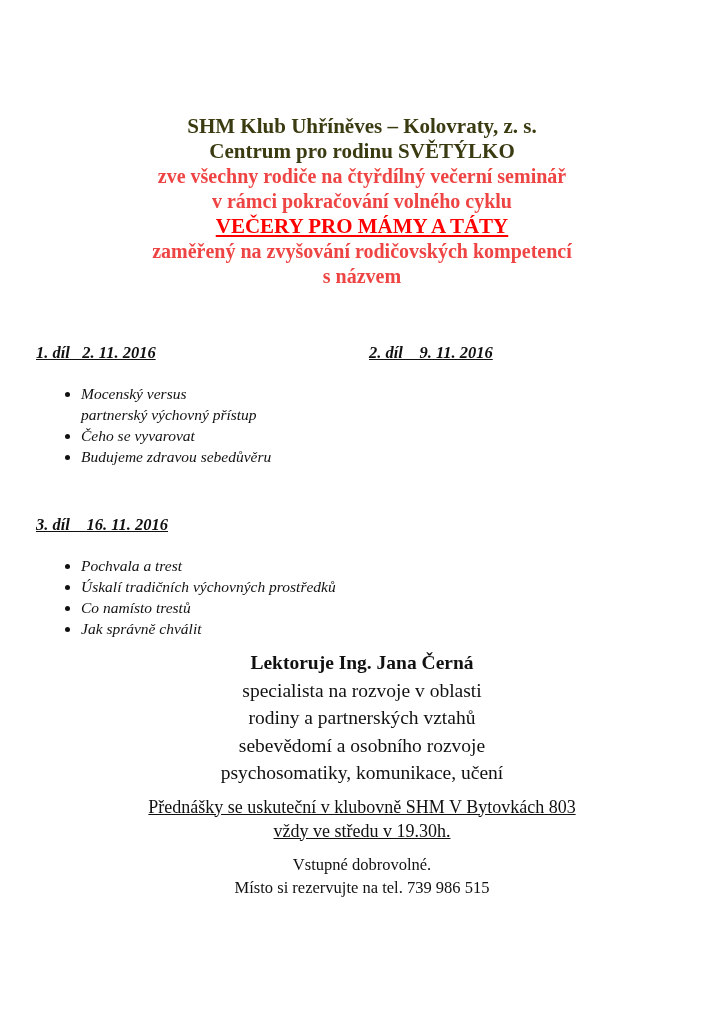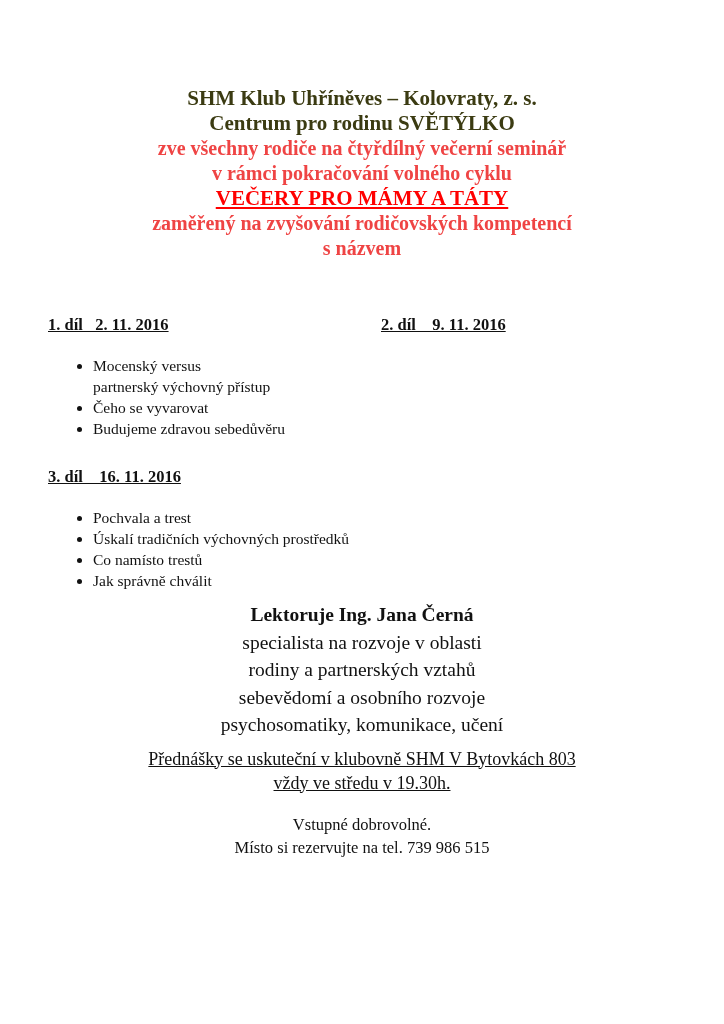--- a/index.html
+++ b/index.html
@@ -7,21 +7,21 @@
     width: 724px; height: 1024px;
     background: #ffffff;
     font-family: "Liberation Serif", serif;
     color: #111111;
     overflow: hidden;
   }
   .page { width: 724px; height: 1024px; position: relative; }
 
   
   .header {
-    padding-top: 86px;
+    padding-top: 114px;
     text-align: center;
     font-size: 20px;
     line-height: 25px;
   }
   .org-line {
     color: #3b3b12;
     font-weight: bold;
     font-size: 21px;
   }
   .invite-line { color: #ef4444; font-weight: bold; }
@@ -48,22 +48,23 @@
     color: #ff0000;
     transform: scaleX(0.75);
     transform-origin: center;
     white-space: nowrap;
   }
 
   
   .sessions {
     display: grid;
     grid-template-columns: 333px 1fr;
-    margin: 54px 0 0 48px;
-    row-gap: 28px;
+    margin: 54px 0 0 36px;
+    row-gap: 48px;
+    font-style: italic;
   }
   .session-heading {
     margin: 0;
     font-size: 16.5px;
     font-weight: bold;
     text-decoration: underline;
     white-space: pre;
   }
   .session-bullets {
     margin: 20px 0 0 0;
@@ -89,21 +90,21 @@
     margin-top: 8px;
     text-align: center;
     font-size: 18px;
     font-weight: normal;
     line-height: 24px;
   }
   .venue-line { text-decoration: underline; }
 
   
   .entry {
-    margin-top: 18px;
+    margin-top: 10px;
     text-align: center;
     font-size: 16.5px;
     line-height: 23px;
   }
 </style>
 </head>
 <body>
 
 <div class="page">
 

